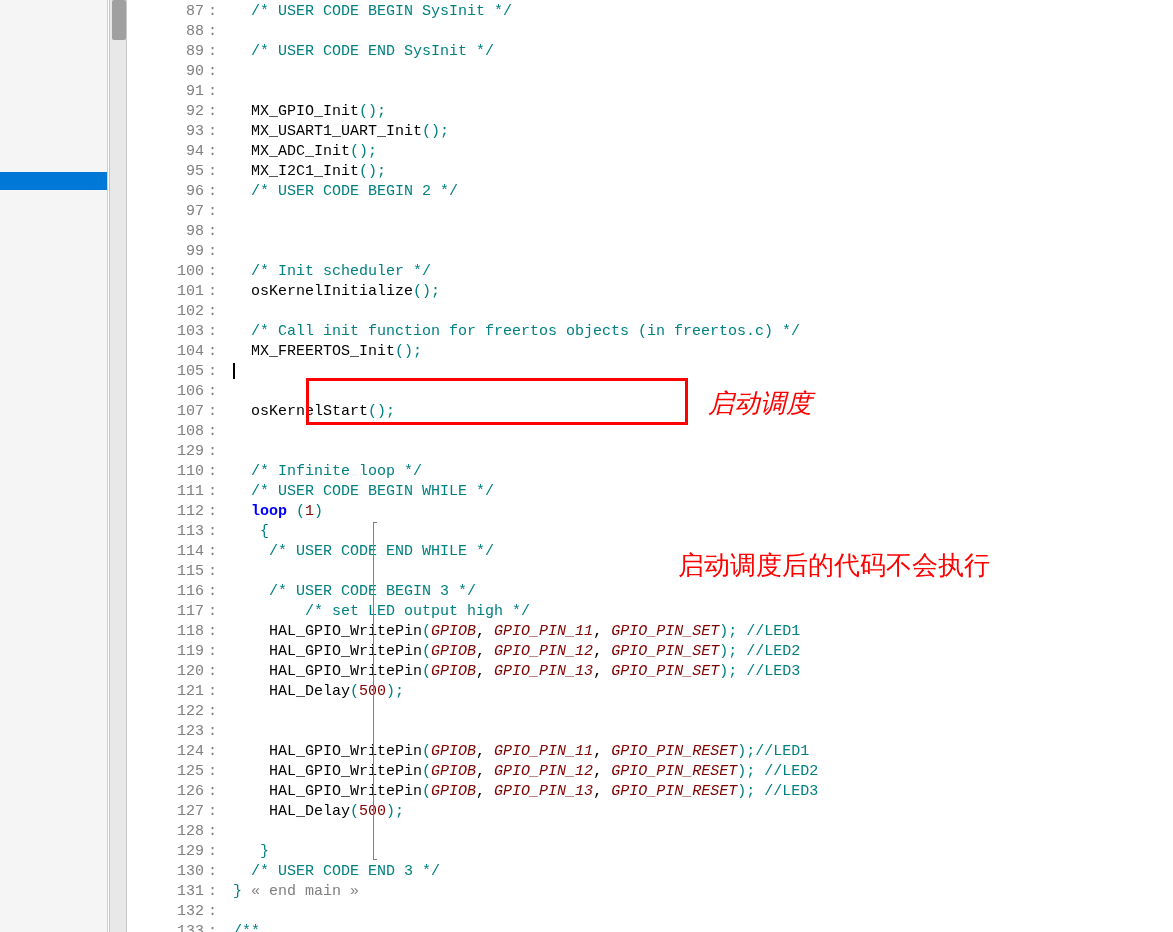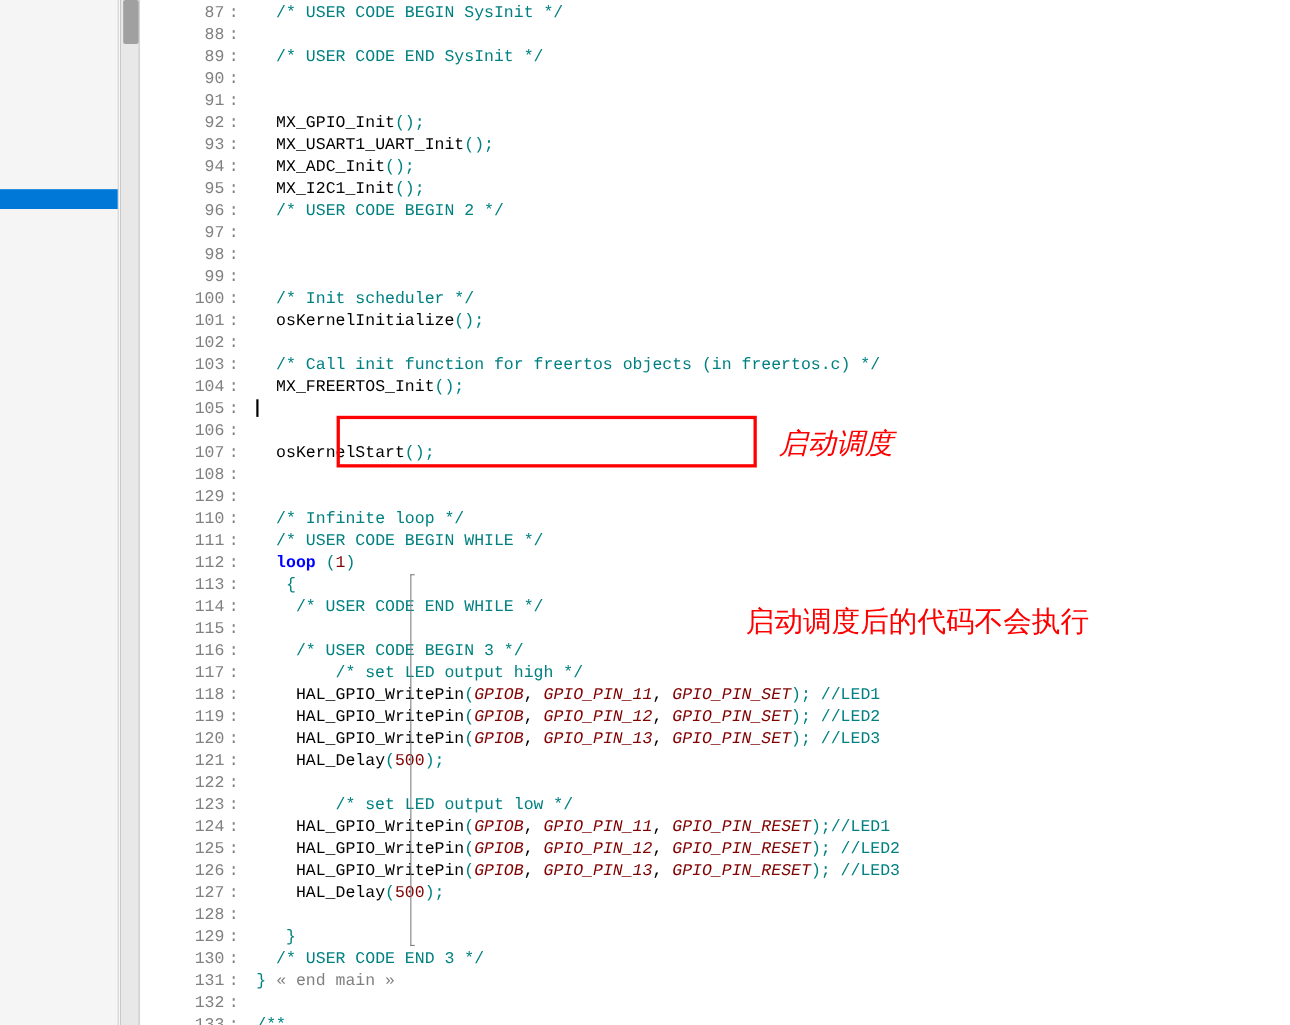--- a/index.html
+++ b/index.html
@@ -153,21 +153,21 @@
       <div class="code-line"><span class="gutter">113</span><span class="gutter-sep">:</span><span class="code-text"><span class="c-plain">    </span><span class="c-paren">{</span></span></div>
       <div class="code-line"><span class="gutter">114</span><span class="gutter-sep">:</span><span class="code-text"><span class="c-plain">     </span><span class="c-comment">/* USER CODE END WHILE */</span></span></div>
       <div class="code-line"><span class="gutter">115</span><span class="gutter-sep">:</span><span class="code-text"></span></div>
       <div class="code-line"><span class="gutter">116</span><span class="gutter-sep">:</span><span class="code-text"><span class="c-plain">     </span><span class="c-comment">/* USER CODE BEGIN 3 */</span></span></div>
       <div class="code-line"><span class="gutter">117</span><span class="gutter-sep">:</span><span class="code-text"><span class="c-plain">         </span><span class="c-comment">/* set LED output high */</span></span></div>
       <div class="code-line"><span class="gutter">118</span><span class="gutter-sep">:</span><span class="code-text"><span class="c-plain">     </span><span class="c-func">HAL_GPIO_WritePin</span><span class="c-paren">(</span><span class="c-macro">GPIOB</span><span class="c-plain">, </span><span class="c-macro">GPIO_PIN_11</span><span class="c-plain">, </span><span class="c-macro">GPIO_PIN_SET</span><span class="c-paren">); </span><span class="c-comment">//LED1</span></span></div>
       <div class="code-line"><span class="gutter">119</span><span class="gutter-sep">:</span><span class="code-text"><span class="c-plain">     </span><span class="c-func">HAL_GPIO_WritePin</span><span class="c-paren">(</span><span class="c-macro">GPIOB</span><span class="c-plain">, </span><span class="c-macro">GPIO_PIN_12</span><span class="c-plain">, </span><span class="c-macro">GPIO_PIN_SET</span><span class="c-paren">); </span><span class="c-comment">//LED2</span></span></div>
       <div class="code-line"><span class="gutter">120</span><span class="gutter-sep">:</span><span class="code-text"><span class="c-plain">     </span><span class="c-func">HAL_GPIO_WritePin</span><span class="c-paren">(</span><span class="c-macro">GPIOB</span><span class="c-plain">, </span><span class="c-macro">GPIO_PIN_13</span><span class="c-plain">, </span><span class="c-macro">GPIO_PIN_SET</span><span class="c-paren">); </span><span class="c-comment">//LED3</span></span></div>
       <div class="code-line"><span class="gutter">121</span><span class="gutter-sep">:</span><span class="code-text"><span class="c-plain">     </span><span class="c-func">HAL_Delay</span><span class="c-paren">(</span><span class="c-num">500</span><span class="c-paren">);</span></span></div>
       <div class="code-line"><span class="gutter">122</span><span class="gutter-sep">:</span><span class="code-text"></span></div>
-      <div class="code-line"><span class="gutter">123</span><span class="gutter-sep">:</span><span class="code-text"><span class="c-plain">         </span><span class="c-comment">/* set LED output low */</span></span></div>
+      <div class="code-line"><span class="gutter">123</span><span class="gutter-sep">:</span></div>
       <div class="code-line"><span class="gutter">124</span><span class="gutter-sep">:</span><span class="code-text"><span class="c-plain">     </span><span class="c-func">HAL_GPIO_WritePin</span><span class="c-paren">(</span><span class="c-macro">GPIOB</span><span class="c-plain">, </span><span class="c-macro">GPIO_PIN_11</span><span class="c-plain">, </span><span class="c-macro">GPIO_PIN_RESET</span><span class="c-paren">);</span><span class="c-comment">//LED1</span></span></div>
       <div class="code-line"><span class="gutter">125</span><span class="gutter-sep">:</span><span class="code-text"><span class="c-plain">     </span><span class="c-func">HAL_GPIO_WritePin</span><span class="c-paren">(</span><span class="c-macro">GPIOB</span><span class="c-plain">, </span><span class="c-macro">GPIO_PIN_12</span><span class="c-plain">, </span><span class="c-macro">GPIO_PIN_RESET</span><span class="c-paren">); </span><span class="c-comment">//LED2</span></span></div>
       <div class="code-line"><span class="gutter">126</span><span class="gutter-sep">:</span><span class="code-text"><span class="c-plain">     </span><span class="c-func">HAL_GPIO_WritePin</span><span class="c-paren">(</span><span class="c-macro">GPIOB</span><span class="c-plain">, </span><span class="c-macro">GPIO_PIN_13</span><span class="c-plain">, </span><span class="c-macro">GPIO_PIN_RESET</span><span class="c-paren">); </span><span class="c-comment">//LED3</span></span></div>
       <div class="code-line"><span class="gutter">127</span><span class="gutter-sep">:</span><span class="code-text"><span class="c-plain">     </span><span class="c-func">HAL_Delay</span><span class="c-paren">(</span><span class="c-num">500</span><span class="c-paren">);</span></span></div>
       <div class="code-line"><span class="gutter">128</span><span class="gutter-sep">:</span><span class="code-text"></span></div>
       <div class="code-line"><span class="gutter">129</span><span class="gutter-sep">:</span><span class="code-text"><span class="c-plain">    </span><span class="c-paren">}</span></span></div>
       <div class="code-line"><span class="gutter">130</span><span class="gutter-sep">:</span><span class="code-text"><span class="c-plain">   </span><span class="c-comment">/* USER CODE END 3 */</span></span></div>
       <div class="code-line"><span class="gutter">131</span><span class="gutter-sep">:</span><span class="code-text"><span class="c-plain"> </span><span class="c-paren">}</span><span class="c-gray"> « end main »</span></span></div>
       <div class="code-line"><span class="gutter">132</span><span class="gutter-sep">:</span><span class="code-text"></span></div>
       <div class="code-line"><span class="gutter">133</span><span class="gutter-sep">:</span><span class="code-text"><span class="c-plain"> </span><span class="c-comment">/**</span></span></div>

